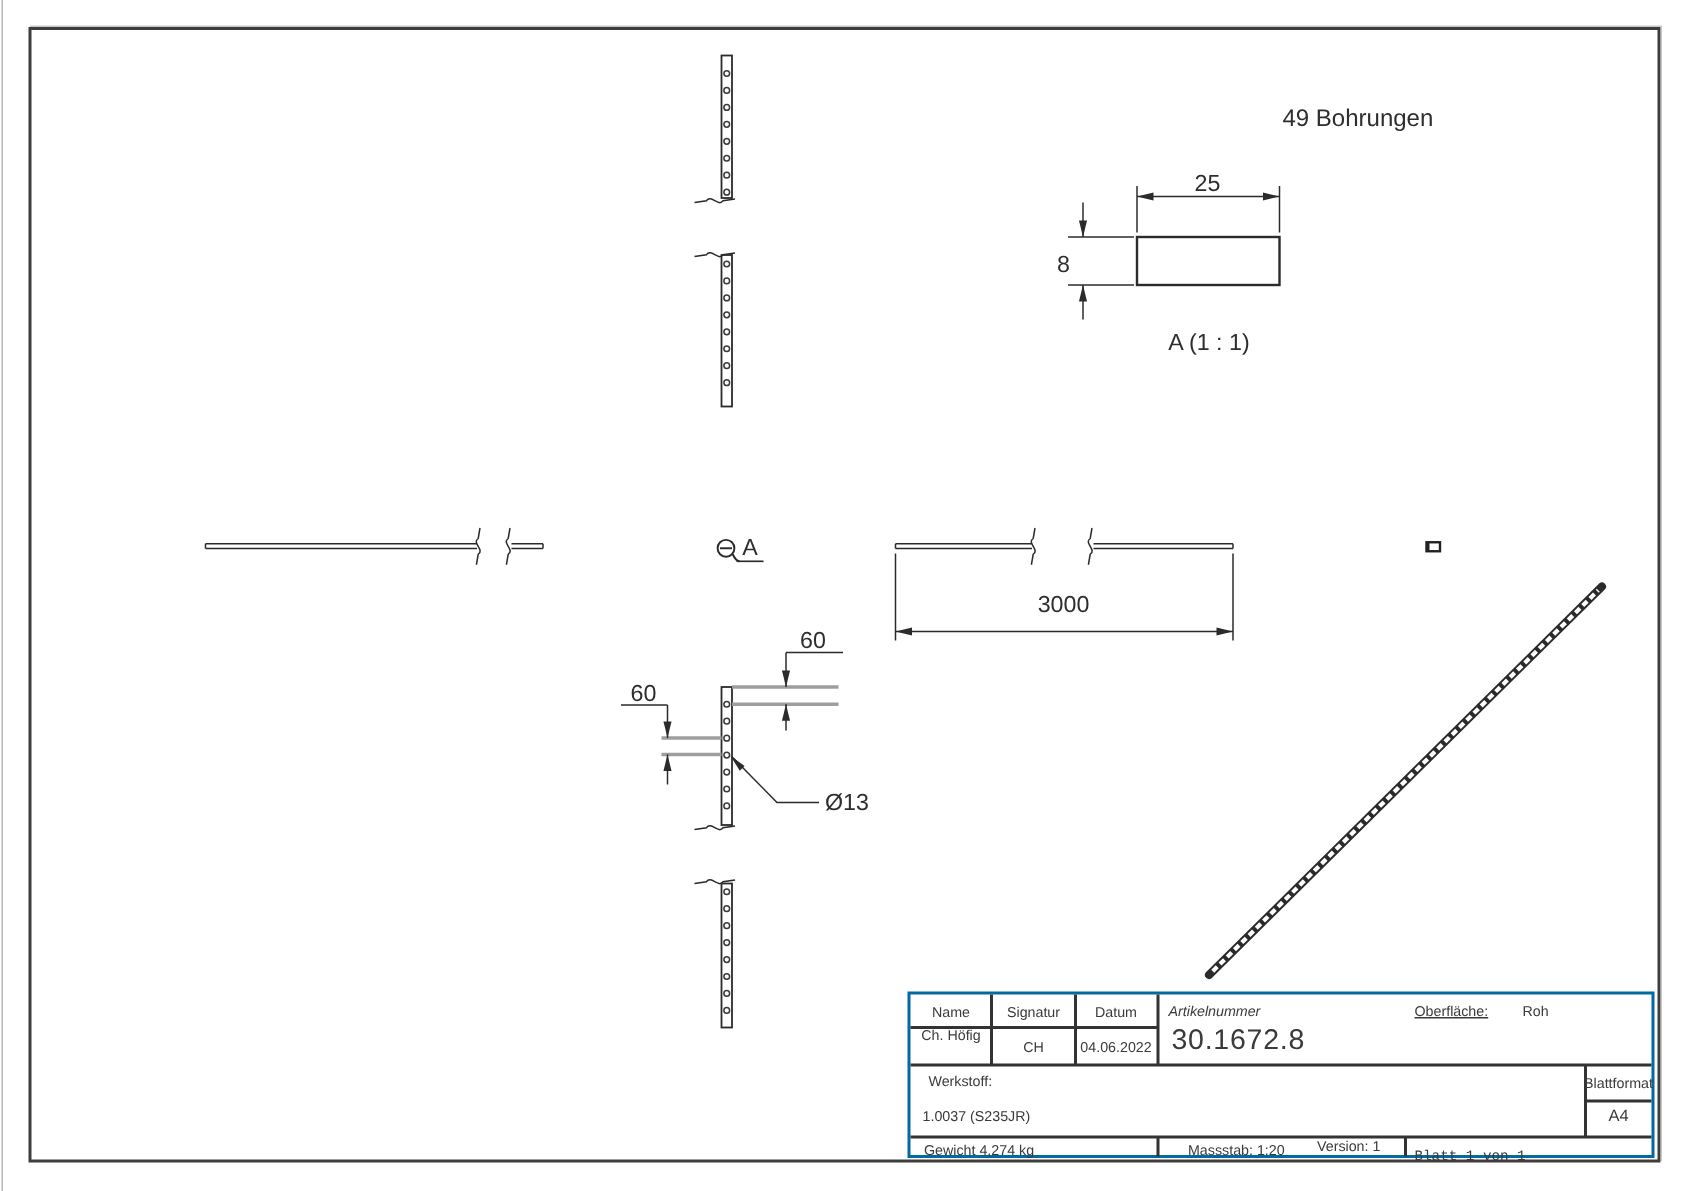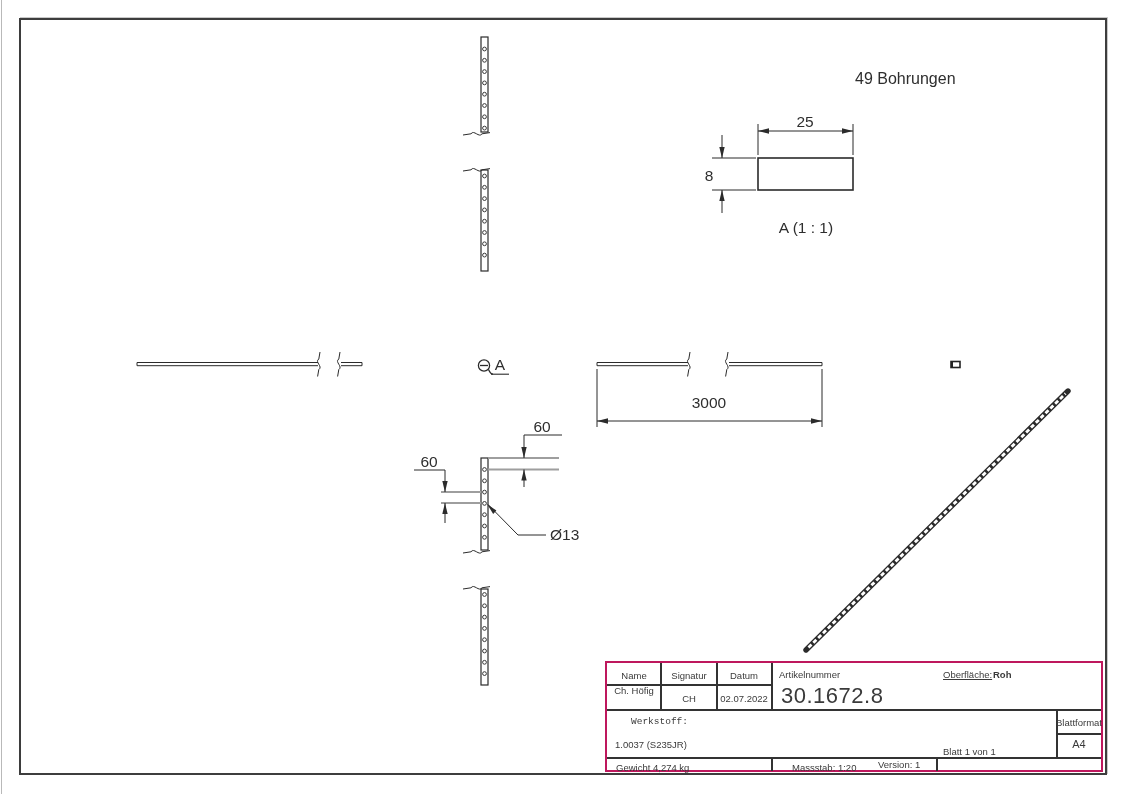--- a/index.html
+++ b/index.html
@@ -7,25 +7,25 @@
         font-family:"Liberation Sans",sans-serif;color:#333;}
   #screen-edge{position:absolute;left:1px;top:0;width:1px;height:794px;background:#b9b9b9;}
   #frame{position:absolute;left:19px;top:18px;width:1084px;height:753px;
          border:2px solid #3d3d3d;box-shadow:1px -1px 0 #c9c9c9;}
   svg{position:absolute;left:0;top:0;}
   svg text{font-family:"Liberation Sans",sans-serif;fill:#2e2e2e;}
   .dimtxt{font-size:15.5px;}
   .notetxt{font-size:16px;}
   
   #titleblock{position:absolute;left:605px;top:661px;width:498px;height:111px;
-              border:2px solid #be185d;box-sizing:border-box;font-size:9.5px;color:#3a3a3a;}
+              border:2px solid #0369a1;box-sizing:border-box;font-size:9.5px;color:#3a3a3a;}
   .tb-line{position:absolute;background:#333;}
   .tb-txt{position:absolute;white-space:nowrap;}
   .tb-center{transform:translateX(-50%);}
-  .tb-big{font-size:22px;letter-spacing:0.5px;}
+  .tb-big{font-size:19px;letter-spacing:0.5px;}
   .tb-a4{font-size:11px;}
 </style>
 </head>
 <body>
 
 <div id="page">
   <div id="screen-edge"></div>
   <div id="frame"></div>
 
   <svg width="1123" height="794" viewBox="0 0 1123 794">
@@ -189,32 +189,32 @@
     <div class="tb-line" style="left:0;top:46px;width:494px;height:1.5px;"></div>
     <div class="tb-line" style="left:0;top:94px;width:494px;height:1.5px;"></div>
     <div class="tb-line" style="left:449px;top:47px;width:1.5px;height:48px;"></div>
     <div class="tb-line" style="left:449px;top:70px;width:45px;height:1.5px;"></div>
     <div class="tb-line" style="left:164px;top:95px;width:1.5px;height:13px;"></div>
     <div class="tb-line" style="left:329px;top:95px;width:1.5px;height:13px;"></div>
 
     <div class="tb-txt tb-center" style="left:27px;top:7px;">Name</div>
     <div class="tb-txt tb-center" style="left:82px;top:7px;">Signatur</div>
     <div class="tb-txt tb-center" style="left:137px;top:7px;">Datum</div>
-    <div class="tb-txt" style="left:172px;top:6px;">Artikelnummer</div>
+    <div class="tb-txt" style="left:172px;top:6px;font-style:italic;">Artikelnummer</div>
     <div class="tb-txt" style="left:336px;top:6px;text-decoration:underline;">Oberfläche:</div>
-    <div class="tb-txt" style="left:386px;top:6px;font-weight:bold;">Roh</div>
+    <div class="tb-txt" style="left:408px;top:6px;">Roh</div>
 
     <div class="tb-txt tb-center" style="left:27px;top:22px;">Ch. Höfig</div>
     <div class="tb-txt tb-center" style="left:82px;top:30px;">CH</div>
-    <div class="tb-txt tb-center" style="left:137px;top:30px;">02.07.2022</div>
+    <div class="tb-txt tb-center" style="left:137px;top:30px;">04.06.2022</div>
     <div class="tb-txt tb-big" style="left:174px;top:20px;">30.1672.8</div>
 
-    <div class="tb-txt" style="left:24px;top:53px;font-family:Liberation Mono, monospace;">Werkstoff:</div>
+    <div class="tb-txt" style="left:12px;top:53px;">Werkstoff:</div>
     <div class="tb-txt" style="left:8px;top:76px;">1.0037 (S235JR)</div>
     <div class="tb-txt tb-center" style="left:472px;top:54px;">Blattformat</div>
     <div class="tb-txt tb-center tb-a4" style="left:472px;top:75px;">A4</div>
 
     <div class="tb-txt" style="left:9px;top:99px;">Gewicht 4,274 kg</div>
     <div class="tb-txt" style="left:173px;top:99px;margin-left:12px;">Massstab: 1:20</div>
     <div class="tb-txt" style="left:243px;top:96px;margin-left:28px;">Version: 1</div>
-    <div class="tb-txt" style="left:336px;top:83px;">Blatt 1 von 1</div>
+    <div class="tb-txt" style="left:336px;top:102px;font-family:Liberation Mono, monospace;">Blatt 1 von 1</div>
   </div>
 </div>
 
 </body></html>

